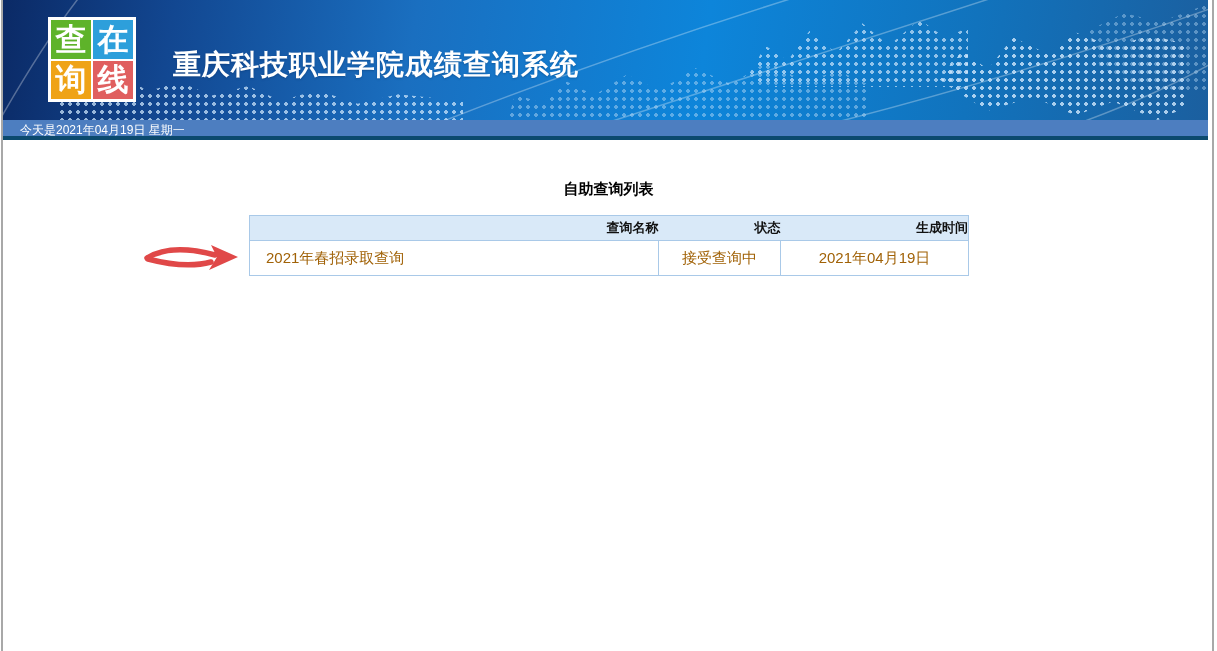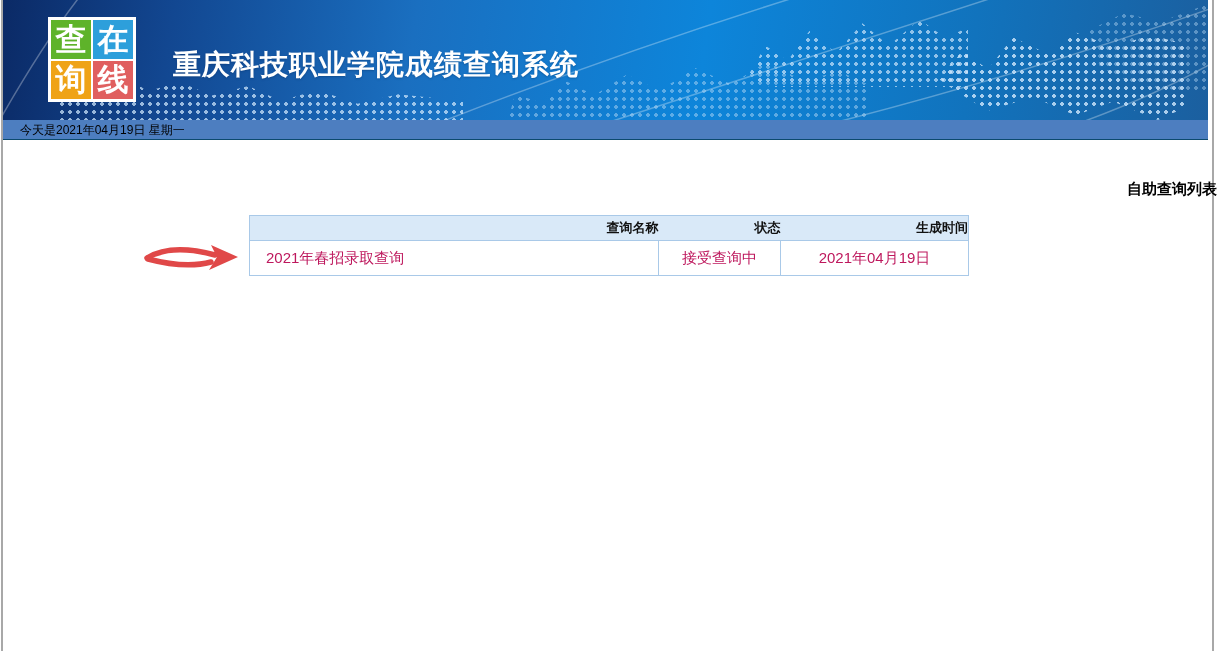--- a/index.html
+++ b/index.html
@@ -66,46 +66,46 @@
     position: absolute; left: 148px; top: 46px;
     color: #ffffff; font-size: 28px; font-weight: bold; letter-spacing: 1px;
     text-shadow: 0 1px 2px rgba(0,40,90,.35);
     white-space: nowrap;
     margin-left: 22px;
   }
 
   
   .datebar {
     position: absolute; left: 3px; top: 120px; width: 1205px; height: 20px;
-    background: #4d7ec0; border-bottom: 1px solid #0c4a6e;
-    color: #000000; font-size: 12px; line-height: 20px; padding-left: 17px;
+    background: #4d7ec0; border-bottom: 4px solid #0c4a6e;
+    color: #ffffff; font-size: 12px; line-height: 20px; padding-left: 17px;
   }
 
   
   .list-title {
     position: absolute; left: 0; top: 180px; width: 1217px;
-    text-align: right; font-size: 15px; font-weight: bold; color: #000000;
+    text-align: center; font-size: 15px; font-weight: bold; color: #000000;
   }
   table.query-table {
     position: absolute; left: 249px; top: 215px; width: 719px;
     border-collapse: collapse; table-layout: fixed;
     border: 1px solid #a9c9e8;
   }
   .query-table col.c1 { width: 409px; }
   .query-table col.c2 { width: 122px; }
   .query-table col.c3 { width: 188px; }
   .query-table th {
     height: 25px; background: #d9e9f8;
     font-size: 13px; font-weight: bold; color: #111;
     border: 1px solid #a9c9e8; border-left: none; border-right: none;
     text-align: right;
   }
   .query-table td {
     height: 35px; background: #ffffff;
-    font-size: 15px; color: #be185d;
+    font-size: 15px; color: #a16207;
     border: 1px solid #a9c9e8; text-align: center;
     cursor: pointer;
   }
   .query-table td.name-cell { text-align: left; padding-left: 16px; }
 
   
   .arrow-wrap { position: absolute; left: 141px; top: 237px; width: 104px; height: 40px; }
 </style>
 </head>
 <body>

